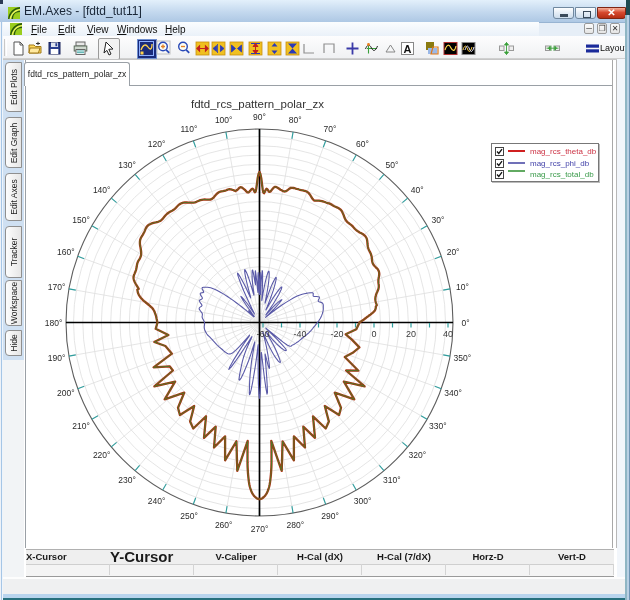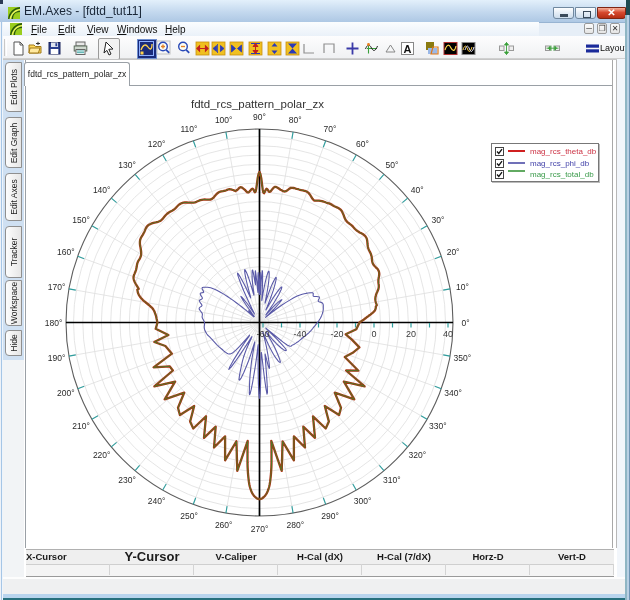--- a/index.html
+++ b/index.html
@@ -384,21 +384,21 @@
       <span style="font-size:8px;color:#3a9a4a">mag_rcs_total_db</span>
     </div>
   </div>
 
 <div class="abs" style="left:26px;top:549px;width:588px;height:26px;border-top:1px solid #b0b0b0;border-bottom:2px solid #9a9a9a;box-sizing:content-box">
 <div class="abs" style="left:0;top:0;width:588px;height:15px;background:#efefef;border-bottom:1px solid #cfcfcf;box-sizing:border-box"></div>
 <div class="abs" style="left:0;top:15px;width:588px;height:11px;background:#f4f4f4"></div>
 </div>
 <div class="abs" style="left:0;top:549px">
     <div style="position:absolute;left:26px;top:0;width:84px;height:15px;box-sizing:border-box;text-align:left;font-size:9.5px;font-weight:bold;color:#1a1a1a;line-height:15px">X-Cursor</div>
-    <div style="position:absolute;left:110px;top:0;width:84px;height:15px;box-sizing:border-box;text-align:center;font-size:13px;font-weight:bold;color:#1a1a1a;line-height:15px">Y-Cursor</div>
+    <div style="position:absolute;left:110px;top:0;width:84px;height:15px;box-sizing:border-box;font-size:15px;font-weight:bold;color:#1a1a1a;line-height:15px">Y-Cursor</div>
     <div style="position:absolute;left:194px;top:0;width:84px;height:15px;box-sizing:border-box;text-align:center;font-size:9.5px;font-weight:bold;color:#1a1a1a;line-height:15px">V-Caliper</div>
     <div style="position:absolute;left:278px;top:0;width:84px;height:15px;box-sizing:border-box;text-align:center;font-size:9.5px;font-weight:bold;color:#1a1a1a;line-height:15px">H-Cal (dX)</div>
     <div style="position:absolute;left:362px;top:0;width:84px;height:15px;box-sizing:border-box;text-align:center;font-size:9.5px;font-weight:bold;color:#1a1a1a;line-height:15px">H-Cal (7/dX)</div>
     <div style="position:absolute;left:446px;top:0;width:84px;height:15px;box-sizing:border-box;text-align:center;font-size:9.5px;font-weight:bold;color:#1a1a1a;line-height:15px">Horz-D</div>
     <div style="position:absolute;left:530px;top:0;width:84px;height:15px;box-sizing:border-box;text-align:center;font-size:9.5px;font-weight:bold;color:#1a1a1a;line-height:15px">Vert-D</div>
     <div style="position:absolute;left:26px;top:15px;width:84px;height:11px;border-right:1px solid #d4d4d4;box-sizing:border-box"></div>
     <div style="position:absolute;left:110px;top:15px;width:84px;height:11px;border-right:1px solid #d4d4d4;box-sizing:border-box"></div>
     <div style="position:absolute;left:194px;top:15px;width:84px;height:11px;border-right:1px solid #d4d4d4;box-sizing:border-box"></div>
     <div style="position:absolute;left:278px;top:15px;width:84px;height:11px;border-right:1px solid #d4d4d4;box-sizing:border-box"></div>
     <div style="position:absolute;left:362px;top:15px;width:84px;height:11px;border-right:1px solid #d4d4d4;box-sizing:border-box"></div>

